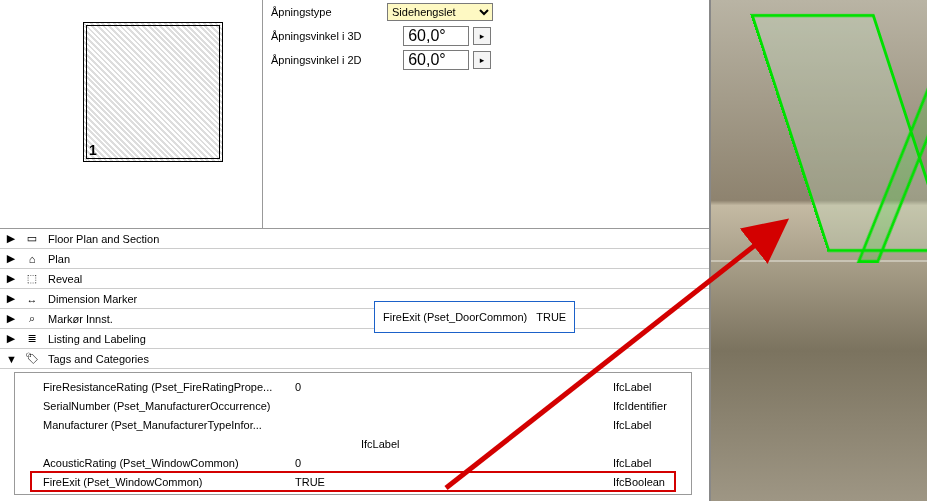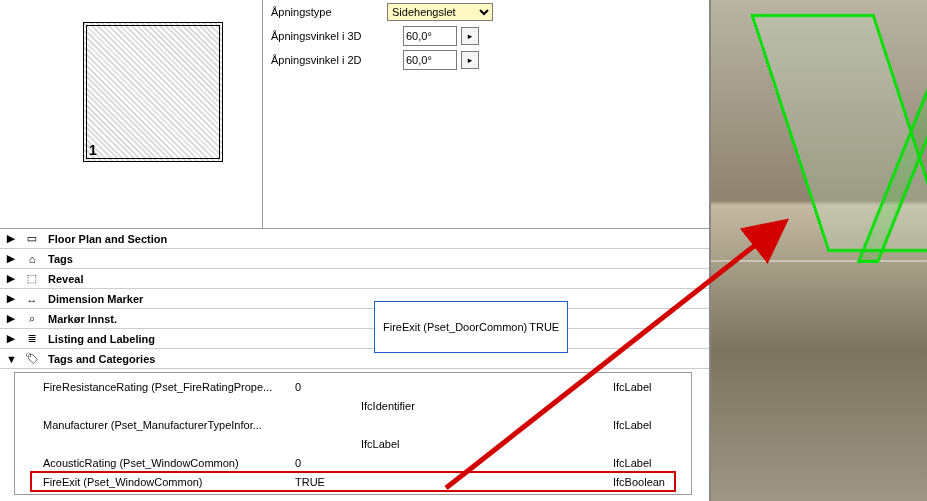--- a/index.html
+++ b/index.html
@@ -6,30 +6,30 @@
   #app{position:relative;width:927px;height:501px;overflow:hidden;background:#fff}
   
   #topsplit{display:flex;height:228px;border-bottom:1px solid #999}
   #preview-pane{width:262px;border-right:1px solid #999;display:flex;align-items:flex-start;justify-content:center}
   #preview{margin:22px 0 0 44px;width:132px;height:132px;border:4px double #000;position:relative;background:repeating-linear-gradient(45deg,#ddd 0 2px,#fff 2px 4px)}
   #preview .num{position:absolute;left:2px;bottom:0;font-size:14px;font-weight:bold}
   #form-pane{flex:1;padding:0 0 0 8px}
   .frow{display:flex;align-items:center;height:24px}
   .flabel{width:116px}
   select.fselect{width:106px;height:18px;border:1px solid #7a7a7a;font-size:11px;background:#fef9c3}
-  input.fnum{width:42px;height:16px;border:1px solid #7a7a7a;text-align:left;padding-right:8px;margin-left:16px;font-size:11px}
+  input.fnum{width:42px;height:16px;border:1px solid #7a7a7a;text-align:center;padding-right:20px;margin-left:16px;font-size:16px}
   .stepbtn{width:16px;height:16px;border:1px solid #7a7a7a;margin-left:4px;display:flex;align-items:center;justify-content:center;background:#f4f4f4;font-size:9px;line-height:1}
   
   #sections{}
   .sec{display:flex;align-items:center;height:19px;border-bottom:1px solid #ccc;padding-left:6px;gap:8px}
   .arrow{width:10px;text-align:center;color:#000}
   .secicon{width:16px;height:14px;display:inline-flex;align-items:center;justify-content:center}
-  .secname{font-weight:bold}
+  .secname{font-weight:normal}
   
-  #tooltip{position:absolute;left:374px;top:301px;border:1px solid #1b61c9;background:#fff;padding:19px 8px;display:flex;gap:2px;font-size:11px}
+  #tooltip{position:absolute;left:374px;top:301px;border:1px solid #1b61c9;background:#fff;padding:9px 8px;display:flex;gap:9px;font-size:11px}
   
   #props-wrap{position:absolute;left:14px;top:372px;width:678px;border:1px solid #999;padding:4px 16px;height:123px;box-sizing:border-box;overflow:hidden}
   .prow{display:flex;align-items:center;height:19px;padding-left:12px}
   .pname{width:252px;white-space:nowrap;overflow:hidden;text-overflow:ellipsis}
   .pval{width:318px}
   .ptype{}
   .hl{outline:2px solid #d30000;outline-offset:-1px}
   
   #viewport{position:absolute;right:0;top:0;width:216px;height:501px;border-left:2px solid #888;background:linear-gradient(180deg,#b9b4a4,#8e836f 40%,#c4baa3 41%,#7b735f 70%,#9e9684)}
   #viewport::before{content:"";position:absolute;left:0;right:0;top:260px;height:2px;background:#c9c4b5}
@@ -72,21 +72,21 @@
 
   <div id="sections">
       <div class="sec">
         <span class="arrow">▶</span>
         <span class="secicon">▭</span>
         <span class="secname">Floor Plan and Section</span>
       </div>
       <div class="sec">
         <span class="arrow">▶</span>
         <span class="secicon">⌂</span>
-        <span class="secname">Tags</span>
+        <span class="secname">Plan</span>
       </div>
       <div class="sec">
         <span class="arrow">▶</span>
         <span class="secicon">⬚</span>
         <span class="secname">Reveal</span>
       </div>
       <div class="sec">
         <span class="arrow">▶</span>
         <span class="secicon">↔</span>
         <span class="secname">Dimension Marker</span>
@@ -113,20 +113,21 @@
     <span>TRUE</span>
   </div>
 
   <div id="props-wrap">
       <div class="prow">
         <span class="pname">FireResistanceRating (Pset_FireRatingPrope...</span>
         <span class="pval">0</span>
         <span class="ptype">IfcLabel</span>
       </div>
       <div class="prow">
+        <span class="pname">SerialNumber (Pset_ManufacturerOccurrence)</span>
         <span class="pval"></span>
         <span class="ptype">IfcIdentifier</span>
       </div>
       <div class="prow">
         <span class="pname">Manufacturer (Pset_ManufacturerTypeInfor...</span>
         <span class="pval"></span>
         <span class="ptype">IfcLabel</span>
       </div>
       <div class="prow">
         <span class="pval"></span>

